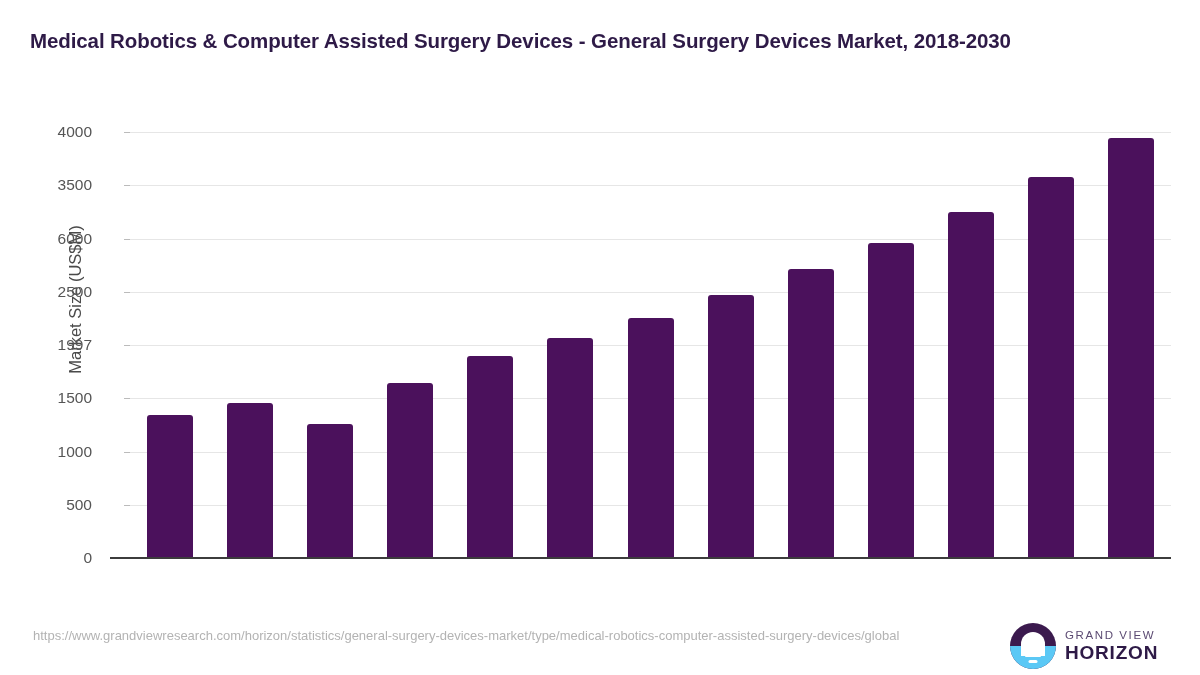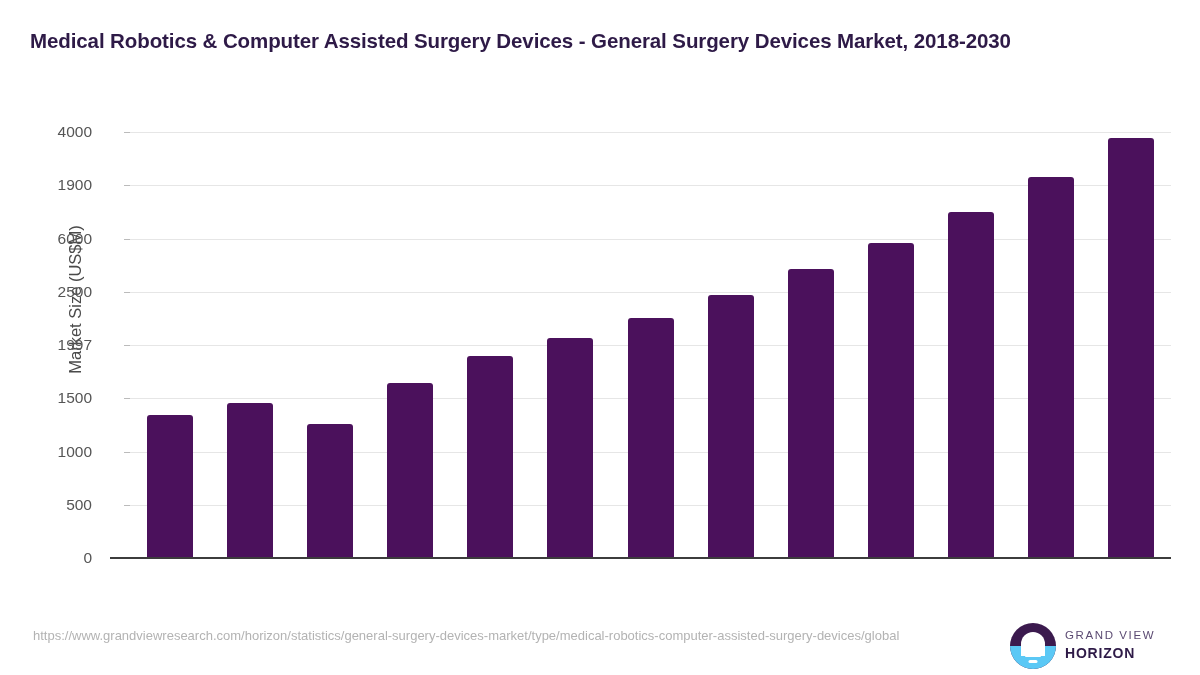--- a/index.html
+++ b/index.html
@@ -182,21 +182,21 @@
   #logo-mark .ray2 { top: 31.5px; width: 16px; }
   #logo-mark .ray3 { top: 37px; width: 9px; }
   #logo-text { display: flex; flex-direction: column; justify-content: center; }
   #logo-grandview {
     font-size: 11.5px;
     letter-spacing: 1.6px;
     color: #5b4a72;
     line-height: 14px;
   }
   #logo-horizon {
-    font-size: 14px;
+    font-size: 19px;
     font-weight: bold;
     letter-spacing: 0.8px;
     color: #2e1a47;
     line-height: 22px;
   }
 </style>
 </head>
 <body>
 
 <div id="page">
@@ -213,21 +213,21 @@
       <div class="y-tick-label" style="top: 319.5px;">1000</div>
       <div class="tick-mark" style="top: 319.5px;"></div>
       <div class="y-tick-label" style="top: 266.25px;">1500</div>
       <div class="tick-mark" style="top: 266.25px;"></div>
       <div class="y-tick-label" style="top: 213px;">1997</div>
       <div class="tick-mark" style="top: 213px;"></div>
       <div class="y-tick-label" style="top: 159.75px;">2500</div>
       <div class="tick-mark" style="top: 159.75px;"></div>
       <div class="y-tick-label" style="top: 106.5px;">6000</div>
       <div class="tick-mark" style="top: 106.5px;"></div>
-      <div class="y-tick-label" style="top: 53.25px;">1900</div>
+      <div class="y-tick-label" style="top: 53.25px;">3500</div>
       <div class="tick-mark" style="top: 53.25px;"></div>
       <div class="y-tick-label" style="top: 0px;">4000</div>
       <div class="tick-mark" style="top: 0px;"></div>
     </div>
 
   <div id="plot-area">
       <div class="gridline" style="top: 372.75px;"></div>
       <div class="gridline" style="top: 319.5px;"></div>
       <div class="gridline" style="top: 266.25px;"></div>
       <div class="gridline" style="top: 213px;"></div>

